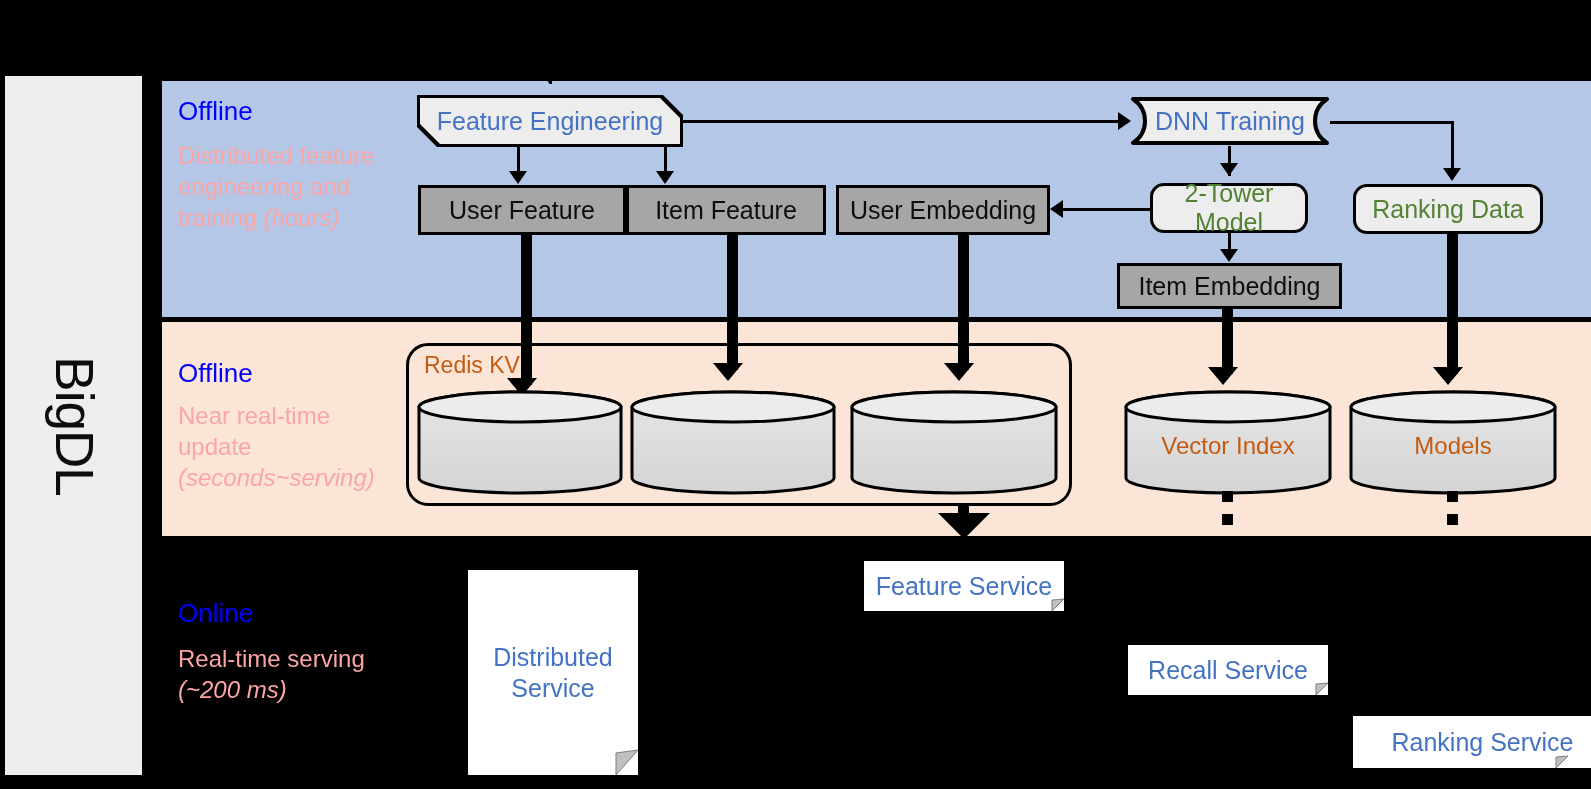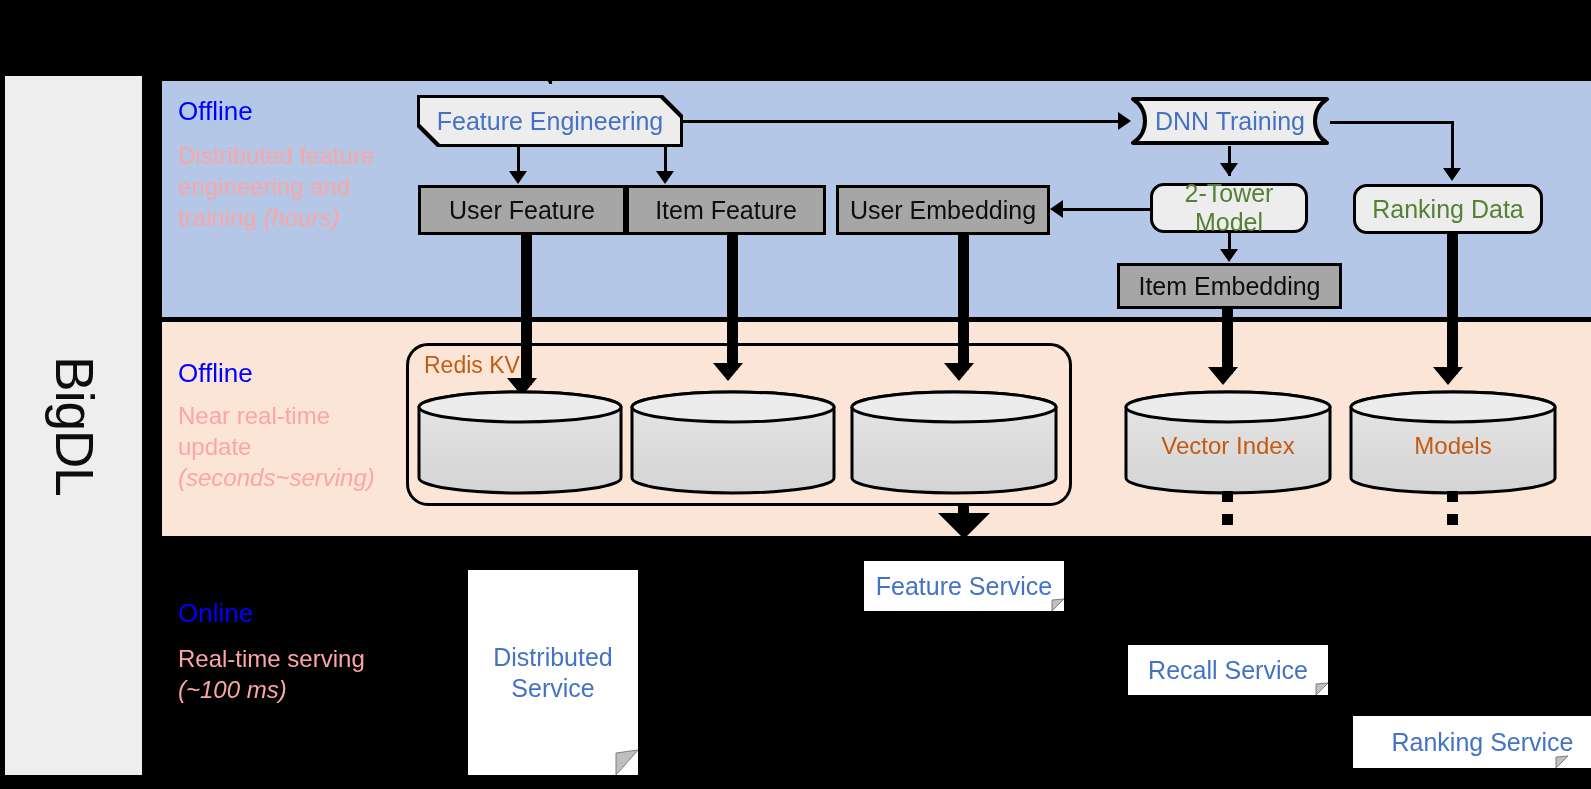--- a/index.html
+++ b/index.html
@@ -103,21 +103,21 @@
 
   <div id="offline-band" class="band"></div>
   <div id="nearline-band" class="band"></div>
   <div id="online-band" class="band"></div>
 
   <div id="offline-title" class="band-title">Offline</div>
   <div id="offline-sub" class="band-sub">Distributed feature engineering and training <em>(hours)</em></div>
   <div id="nearline-title" class="band-title">Offline</div>
   <div id="nearline-sub" class="band-sub">Near real-time update <em>(seconds~serving)</em></div>
   <div id="online-title" class="band-title">Online</div>
-  <div id="online-sub" class="band-sub">Real-time serving <em>(~100 ms)</em></div>
+  <div id="online-sub" class="band-sub">Real-time serving <em>(~200 ms)</em></div>
 
 
   <div class="ln ln-v" style="left:549px;top:66px;height:18px;"></div>
   <div class="arrow-dn-big" style="left:535px;top:66px;"></div>
 
   <div class="chamfer-outline" style="left:417px;top:95px;width:266px;height:52px;"></div>
   <div class="node chamfer" style="left:420px;top:98px;width:260px;height:46px;">
     <span>Feature Engineering</span>
   </div>
 

